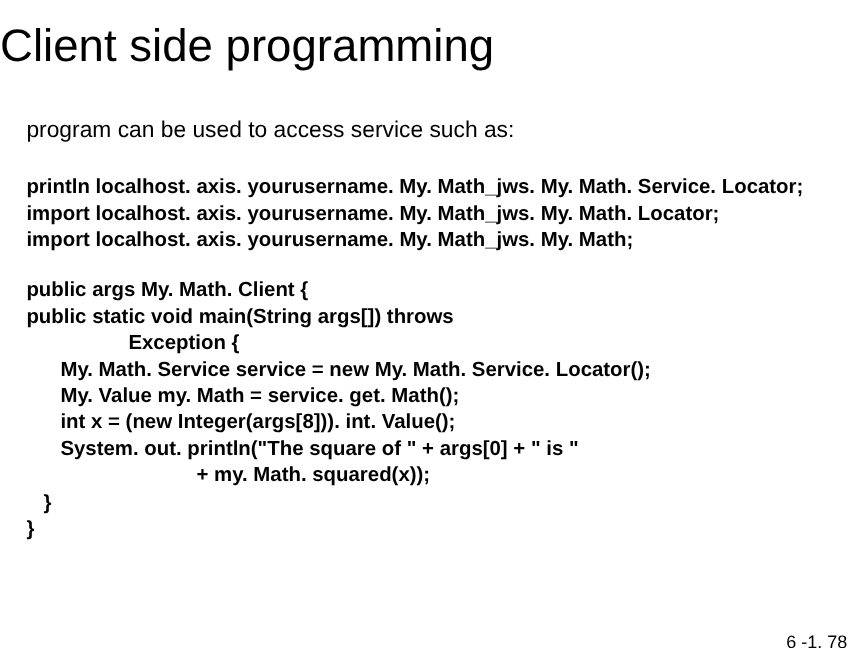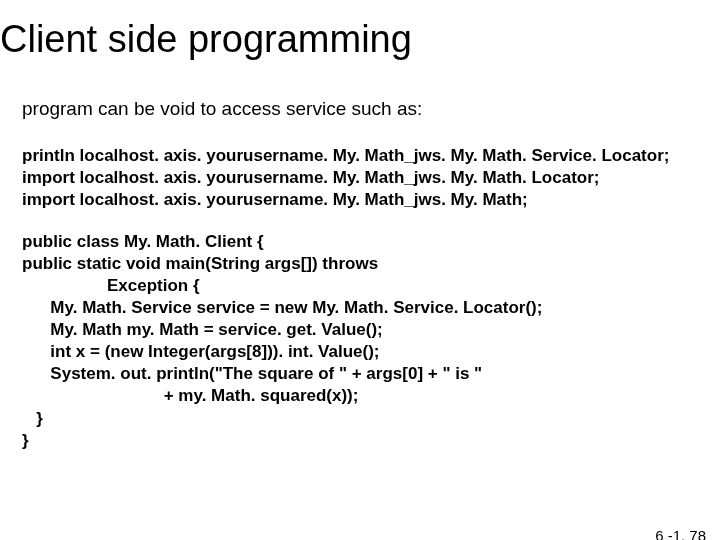--- a/index.html
+++ b/index.html
@@ -51,34 +51,34 @@
 </style>
 </head>
 <body>
 
 <div class="slide">
 
   <div class="title">Client side programming</div>
 
   <div class="intro">
     <br>
-    <span>program can be void to access service such as:</span>
+    <span>program can be used to access service such as:</span>
   </div>
 
   <div class="code-block"><span>println localhost. axis. yourusername. My. Math_jws. My. Math. Service. Locator;</span>
 <span>import localhost. axis. yourusername. My. Math_jws. My. Math. Locator;</span>
 <span>import localhost. axis. yourusername. My. Math_jws. My. Math;</span></div>
 
   <div style="height:20px"></div>
 
-  <div class="code-block"><span>public class My. Math. Client {</span>
+  <div class="code-block"><span>public args My. Math. Client {</span>
 <span>public static void main(String args[]) throws</span>
 <span>                  Exception {</span>
 <span>      My. Math. Service service = new My. Math. Service. Locator();</span>
-<span>      My. Math my. Math = service. get. Value();</span>
+<span>      My. Value my. Math = service. get. Math();</span>
 <span>      int x = (new Integer(args[8])). int. Value();</span>
 <span>      System. out. println("The square of " + args[0] + " is "</span>
 <span>                              + my. Math. squared(x));</span>
 <span>   }</span>
 <span>}</span></div>
 
   <div class="pagenum">6 -1. 78</div>
 
 </div>
 

